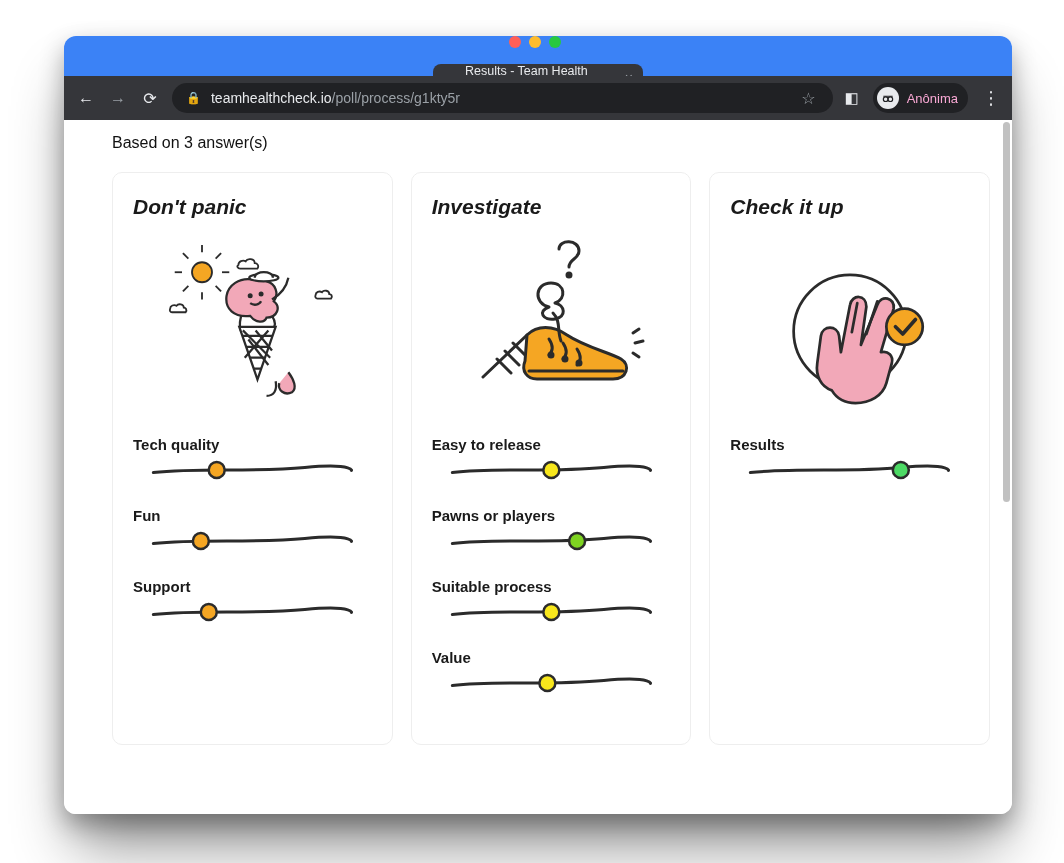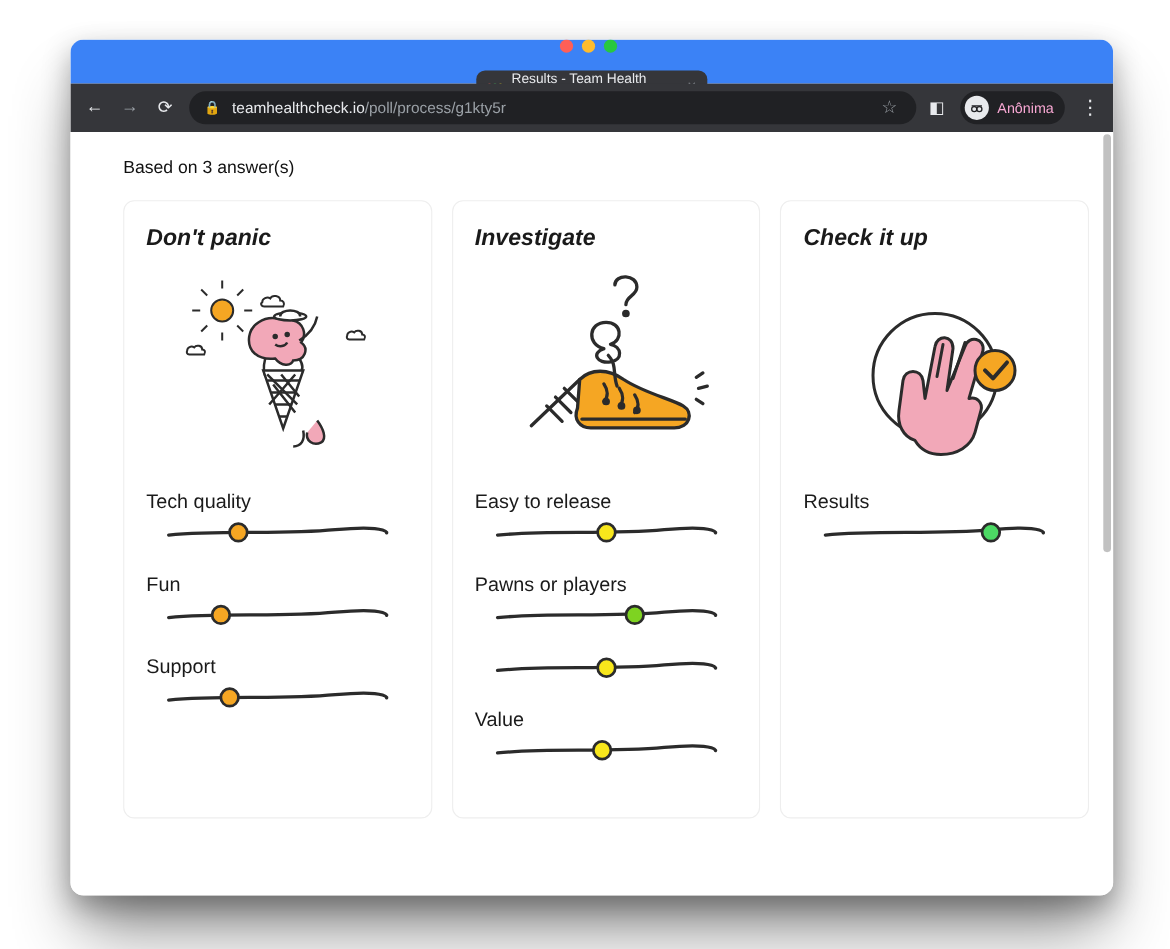--- a/index.html
+++ b/index.html
@@ -89,21 +89,21 @@
     overflow:hidden;
   }
   .scrollbar-track{
     position:absolute; right:2px; top:2px; width:10px; bottom:2px;
   }
   .scrollbar-thumb{
     position:absolute; right:0; top:0; width:7px; height:380px;
     background:#c1c1c1; border-radius:4px;
   }
   .page{
-    padding: 24px 22px 0 48px;
+    padding: 14px 22px 0 48px;
     color:#1a1a1a;
   }
   .based{ font-size:16px; color:#111; margin-bottom:20px;}
   .cols{
     display:flex; gap:18px;
   }
   .col{
     flex:1;
     border:1px solid #eee;
     border-radius:10px;
@@ -113,21 +113,21 @@
   }
   .col h2{
     font-size:21px; font-weight:700; margin-bottom:18px;font-style:italic;
   }
   .illus{
     height:175px;
     display:flex; align-items:center; justify-content:center;
     margin-bottom:24px;
   }
   .metric{ margin-bottom:26px; }
-  .metric-label{ font-size:18px; font-weight:400; margin-bottom:6px; }
+  .metric-label{ font-size:15px; font-weight:700; margin-bottom:6px; }
   .slider{
     position:relative; height:22px;
   }
   .slider svg{ width:100%; height:100%; overflow:visible;}
   .track{ stroke:#2b2b2b; stroke-width:3; fill:none; stroke-linecap:round;}
   .knob{ stroke:#2b2b2b; stroke-width:2.5; }
   .knob.orange{ fill:#f5a623; }
   .knob.yellow{ fill:#f8e71c; }
   .knob.lime  { fill:#7ed321; }
   .knob.green { fill:#4cd964; }
@@ -297,20 +297,21 @@
                 </svg></div>
           </div>
           <div class="metric">
             <div class="metric-label">Pawns or players</div>
             <div class="slider"><svg viewBox="0 0 210 22">
                   <path class="track" d="M 6 13.5 C 52.5 8.5, 105 13.5, 157.5 8.5 S 204 13.5, 204 11"></path>
                   <circle class="knob lime" cx="130.74" cy="11" r="8"></circle>
                 </svg></div>
           </div>
           <div class="metric">
+            <div class="metric-label">Suitable process</div>
             <div class="slider"><svg viewBox="0 0 210 22">
                   <path class="track" d="M 6 13.5 C 52.5 8.5, 105 13.5, 157.5 8.5 S 204 13.5, 204 11"></path>
                   <circle class="knob yellow" cx="105" cy="11" r="8"></circle>
                 </svg></div>
           </div>
           <div class="metric">
             <div class="metric-label">Value</div>
             <div class="slider"><svg viewBox="0 0 210 22">
                   <path class="track" d="M 6 13.5 C 52.5 8.5, 105 13.5, 157.5 8.5 S 204 13.5, 204 11"></path>
                   <circle class="knob yellow" cx="101.03999999999999" cy="11" r="8"></circle>

